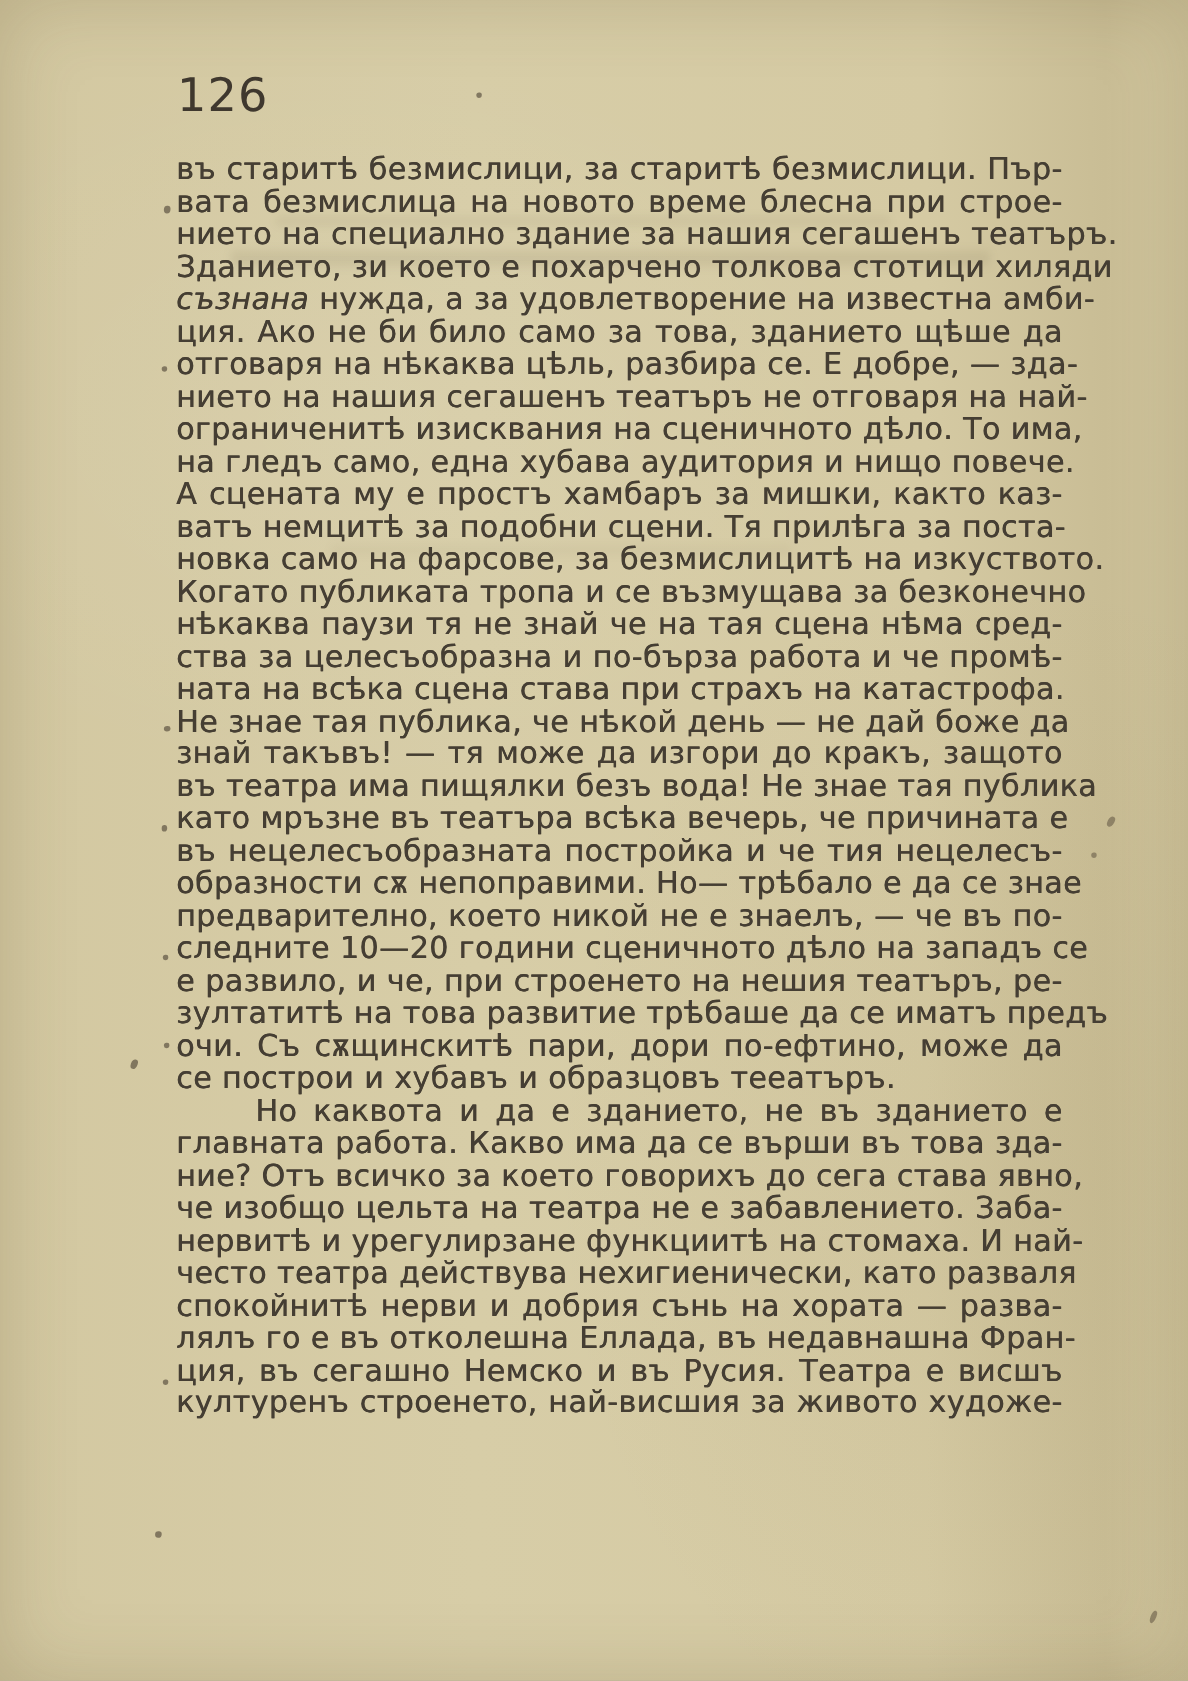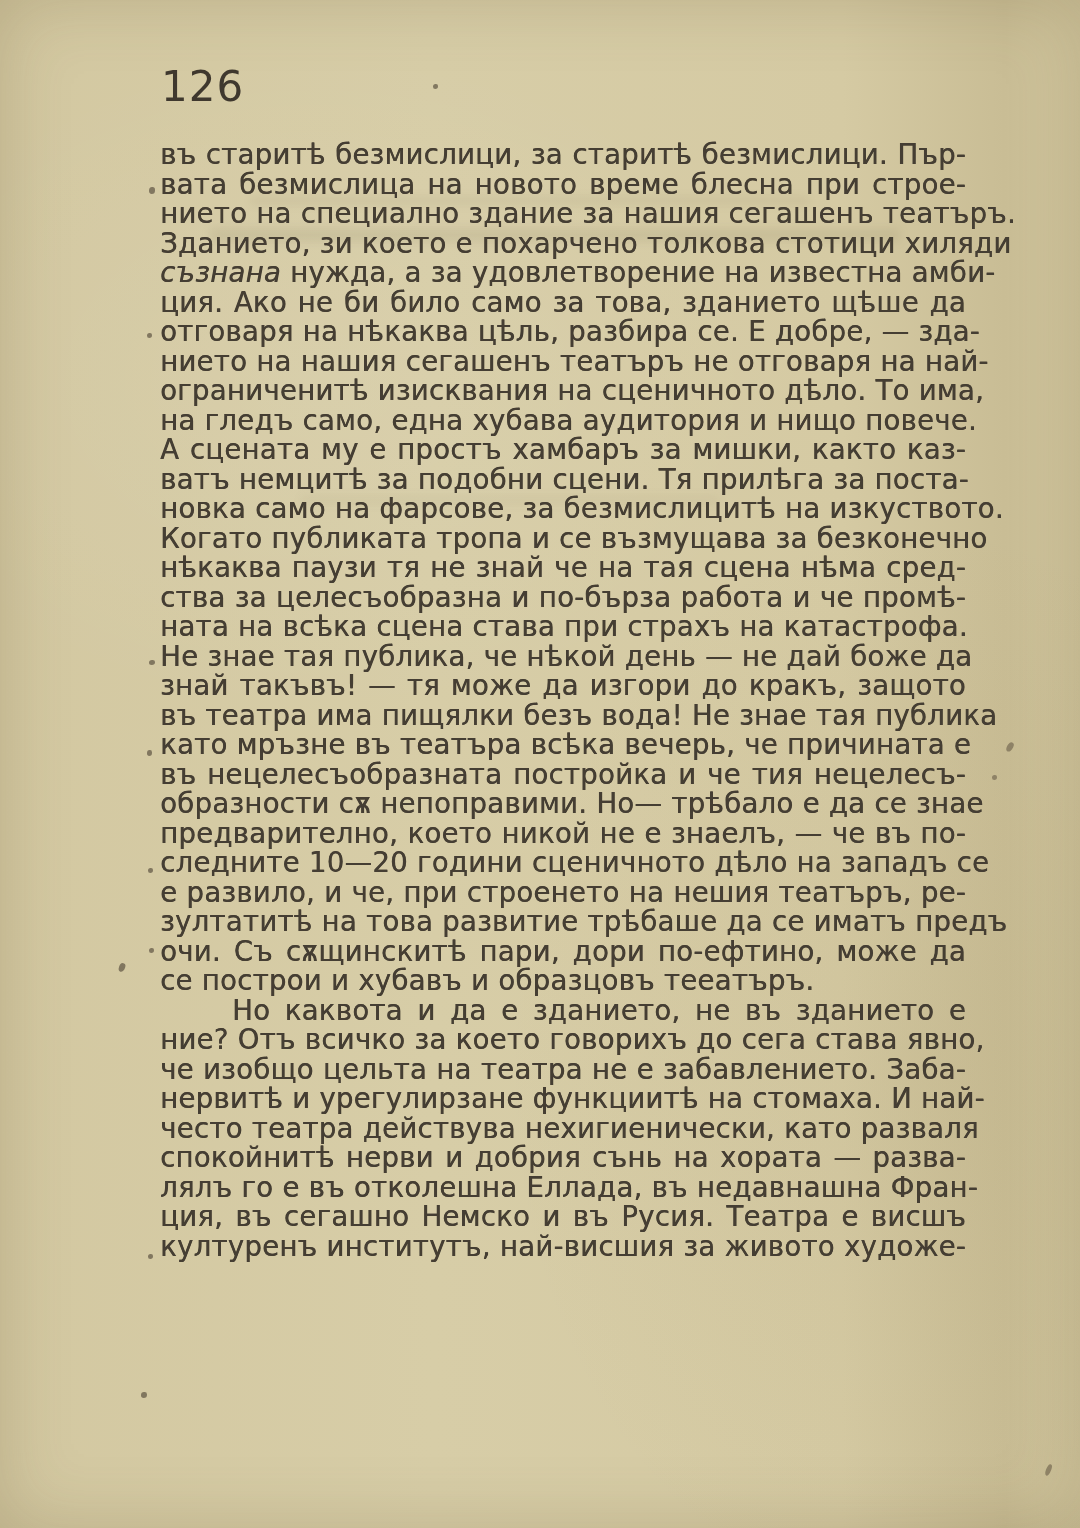--- a/index.html
+++ b/index.html
@@ -94,28 +94,29 @@
       <div class="line">като мръзне въ театъра всѣка вечерь, че причината е</div>
       <div class="line">въ нецелесъобразната постройка и че тия нецелесъ-</div>
       <div class="line">образности сѫ непоправими. Но— трѣбало е да се знае</div>
       <div class="line">предварително, което никой не е знаелъ, — че въ по-</div>
       <div class="line">следните 10—20 години сценичното дѣло на западъ се</div>
       <div class="line">е развило, и че, при строенето на нешия театъръ, ре-</div>
       <div class="line">зултатитѣ на това развитие трѣбаше да се иматъ предъ</div>
       <div class="line">очи. Съ сѫщинскитѣ пари, дори по-ефтино, може да</div>
       <div class="line para-end">се построи и хубавъ и образцовъ тееатъръ.</div>
       <div class="line indent">Но каквота и да е зданието, не въ зданието е</div>
+      <div class="line">главната работа. Какво има да се върши въ това зда-</div>
       <div class="line">ние? Отъ всичко за което говорихъ до сега става явно,</div>
       <div class="line">че изобщо цельта на театра не е забавлението. Заба-</div>
       <div class="line">нервитѣ и урегулирзане функциитѣ на стомаха. И най-</div>
       <div class="line">често театра действува нехигиенически, като разваля</div>
       <div class="line">спокойнитѣ нерви и добрия сънь на хората — разва-</div>
       <div class="line">лялъ го е въ отколешна Еллада, въ недавнашна Фран-</div>
       <div class="line">ция, въ сегашно Немско и въ Русия. Театра е висшъ</div>
-      <div class="line">културенъ институтъ, най-висшия за живото художе-</div>
+      <div class="line">културенъ строенето, най-висшия за живото художе-</div>
     </div>
 
   <div class="speck" style="left:433px; top:84px; width:5px; height:5px;"></div>
   <div class="speck" style="left:149px; top:187px; width:6px; height:7px;"></div>
   <div class="speck" style="left:147px; top:333px; width:5px; height:5px;"></div>
   <div class="speck" style="left:149px; top:660px; width:6px; height:5px;"></div>
   <div class="speck" style="left:147px; top:750px; width:5px; height:6px;"></div>
   <div class="speck" style="left:148px; top:868px; width:5px; height:5px;"></div>
   <div class="speck" style="left:119px; top:963px; width:6px; height:9px; transform:rotate(18deg);"></div>
   <div class="speck" style="left:149px; top:948px; width:5px; height:5px;"></div>

